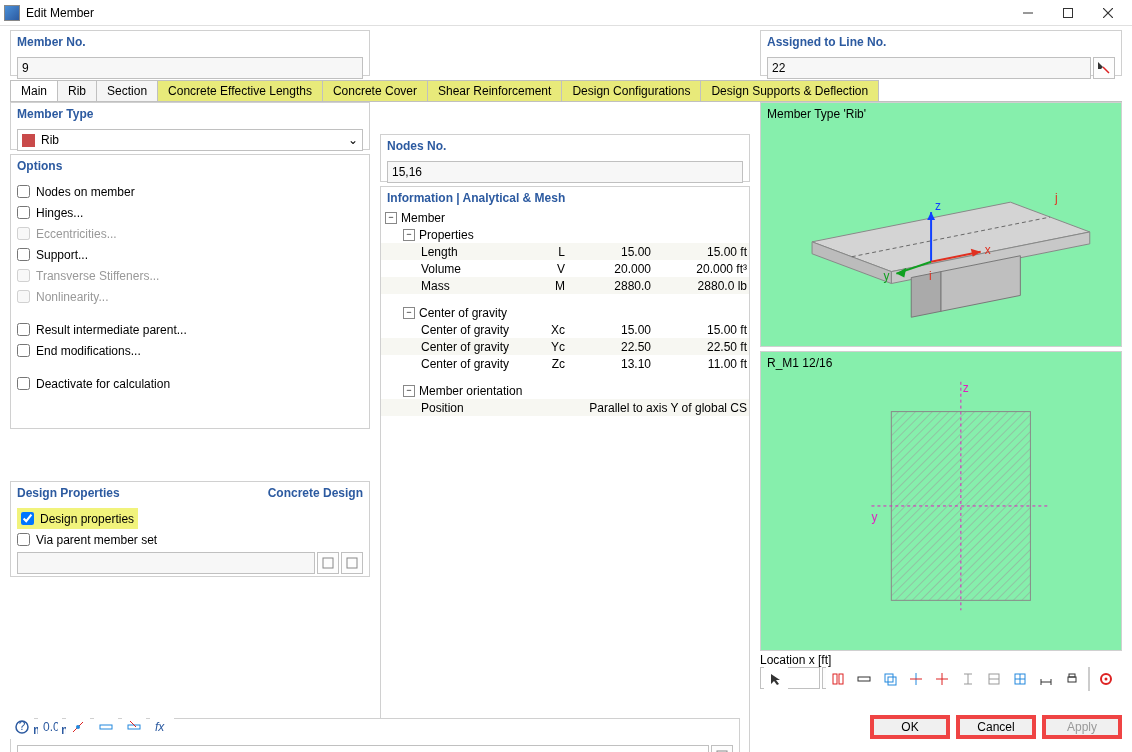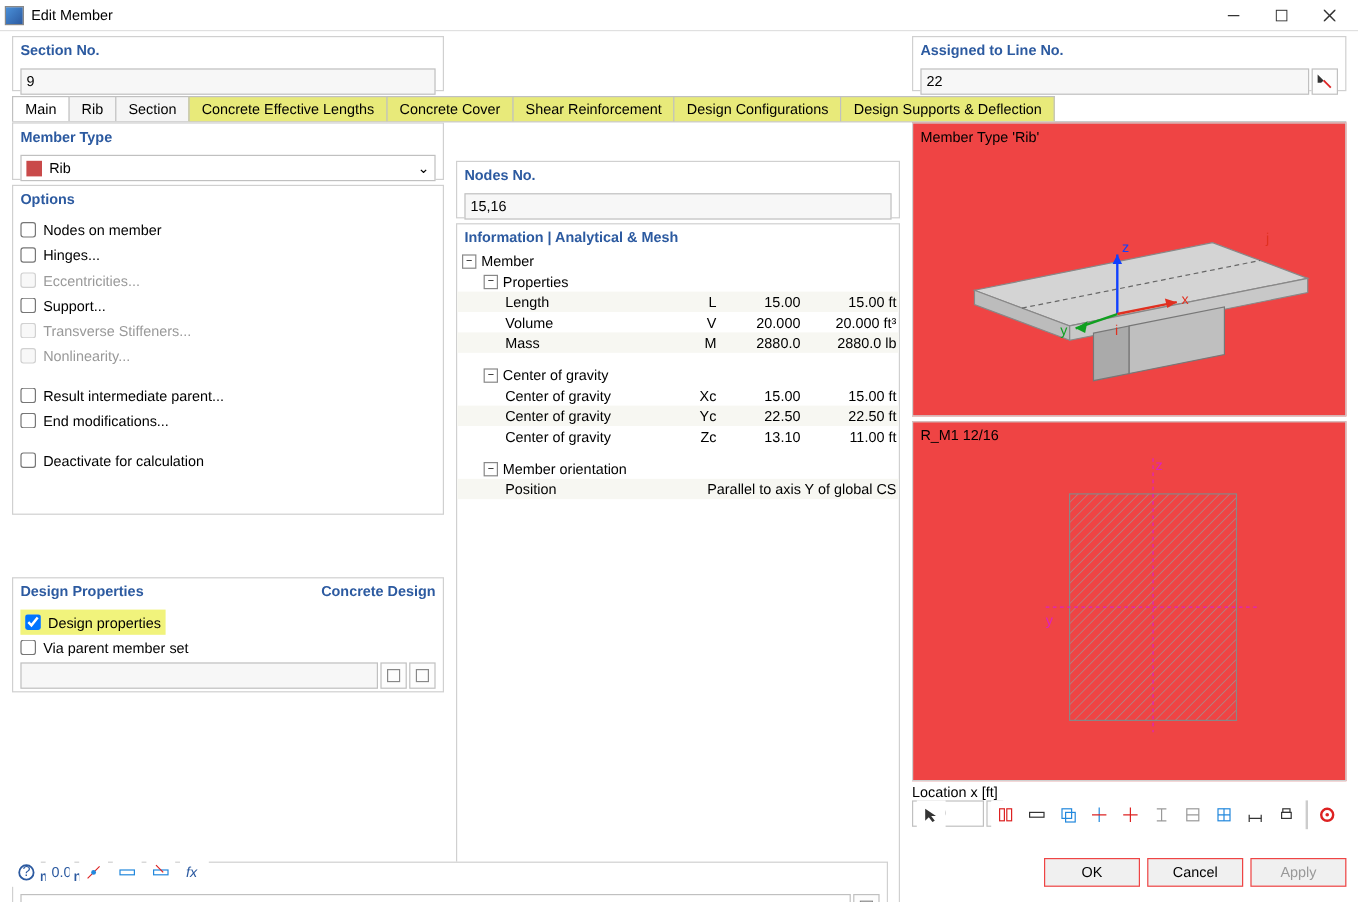--- a/index.html
+++ b/index.html
@@ -39,35 +39,35 @@
 .chk.hl { background: #f1f37c; display: inline-flex; padding:0 4px;}
 
 .sel { width: 100%; height: 22px; border: 1px solid #c0c0c0; background: #fff; display: flex; align-items: center; padding: 0 4px; }
 .sel .swatch { width: 13px; height: 13px; background: #c94a4a; margin-right: 6px; }
 .sel .chev { margin-left: auto; }
 
 .tree { font-size: 12px; }
 .tree-row { display: flex; align-items: center; height: 17px; padding-left: 4px; }
 .tree-row .tg { width: 12px; height: 12px; border: 1px solid #888; display: flex; align-items: center; justify-content: center; font-size: 9px; margin-right: 4px; cursor: pointer; line-height: 1; }
 .tree-indent1 { padding-left: 22px; }
-.trow { display: grid; grid-template-columns: 1fr 40px 70px 80px; height: 17px; align-items: center; padding-left: 40px; }
+.trow { display: grid; grid-template-columns: 1fr 40px 70px 80px; height: 17px; align-items: center; padding-left: 40px; gap: 16px; }
 .trow .c2,.trow .c3,.trow .c4{ text-align: right; padding-right: 2px;}
 .trow.alt { background: #f7f7f2; }
 
-.preview { border: 1px solid #d0d0d0; background: #ef4444; position: relative; }
+.preview { border: 1px solid #d0d0d0; background: #86efac; position: relative; }
 .prev-label { position: absolute; top: 4px; left: 6px; font-size: 12px; }
 
 .toolbar-bottom { position: absolute; bottom: 0; left: 0; right: 0; height: 28px; display: flex; align-items: center; gap: 2px; padding: 0 4px; }
 .tbtn { width: 24px; height: 24px; border: 1px solid transparent; display: flex; align-items: center; justify-content: center; cursor: pointer; background: #fff; }
 .tbtn.sep { width: 1px; background: #ccc; margin: 0 2px; pointer-events: none; }
 
 .bottombar { position: absolute; left: 10px; right: 10px; bottom: 10px; height: 30px; display: flex; align-items: center; }
 .bottombar .left-tools { display: flex; gap: 4px; }
 .bottombar .spacer { flex: 1; }
-.btn { min-width: 80px; height: 24px; border: 1px solid #ef4444; background: #f0f0f0; cursor: pointer; margin-left: 6px; }
+.btn { min-width: 80px; height: 24px; border: 4px solid #ef4444; background: #f0f0f0; cursor: pointer; margin-left: 6px; }
 .btn:disabled { color: #999; }
 
 .comment-panel { position: absolute; left: 0; top: 616px; width: 730px; }
 .picker-btn { width:22px; height:22px; border:1px solid #c0c0c0; background:#fdfdfd; display:flex; align-items:center; justify-content:center; }
 
 </style>
 </head>
 <body>
 
 <div class="titlebar">
@@ -88,21 +88,21 @@
         <line x1="0" y1="0" x2="10" y2="10" stroke="#333" stroke-width="1.2"></line>
         <line x1="10" y1="0" x2="0" y2="10" stroke="#333" stroke-width="1.2"></line>
       </svg>
     </div>
 </div>
 
 <div class="content">
 
   <div class="col col-left" style="top:0;">
     <div class="panel" style="height:46px;">
-      <div class="phead">Section No.</div>
+      <div class="phead">Member No.</div>
       <div class="pbody"><input class="inp" value="9" style=""></div>
     </div>
   </div>
   <div class="col col-mid" style="top:0;">
     <div class="panel" style="height:46px; border:1px solid transparent;"></div>
   </div>
   <div class="col col-right" style="top:0;">
     <div class="panel" style="height:46px;">
       <div class="phead">Assigned to Line No.</div>
       <div class="pbody" style="display:flex; gap:2px;">

